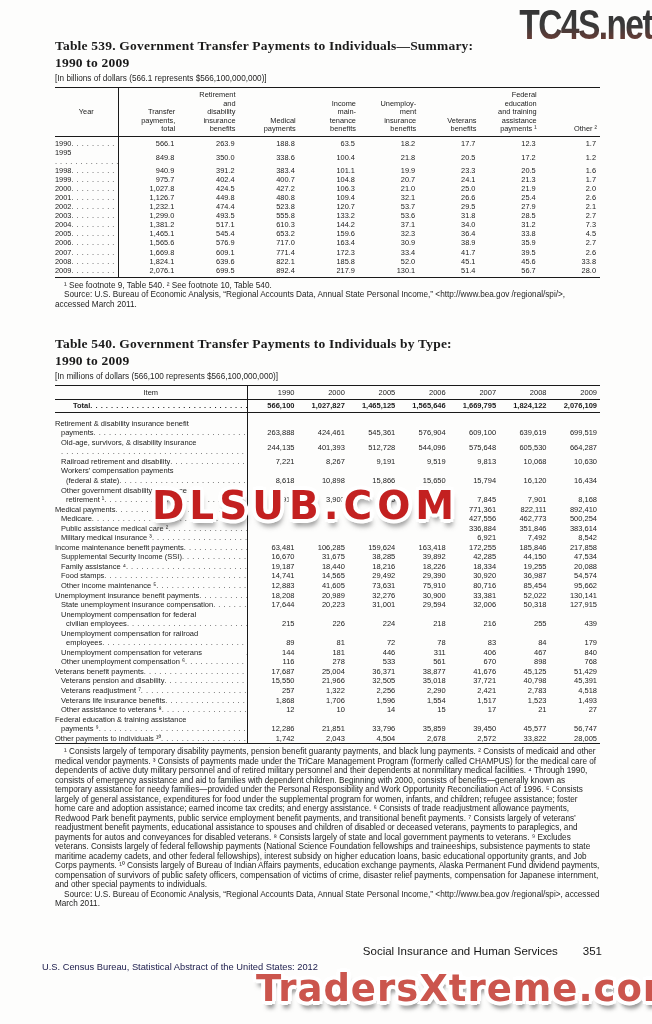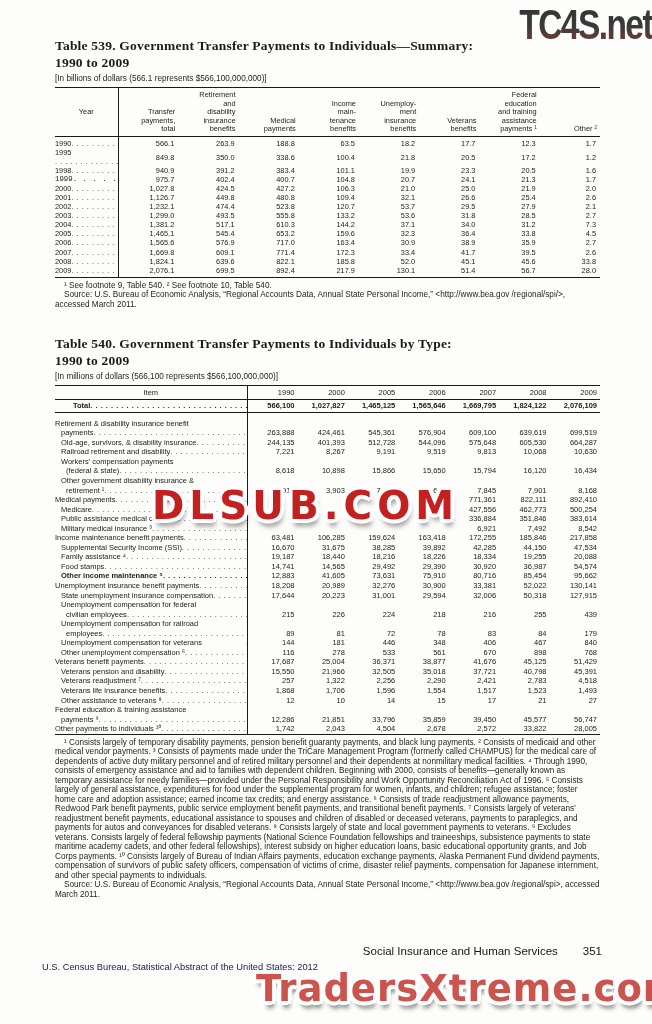--- a/index.html
+++ b/index.html
@@ -166,21 +166,21 @@
             <td class="num">391.2</td>
             <td class="num">383.4</td>
             <td class="num">101.1</td>
             <td class="num">19.9</td>
             <td class="num">23.3</td>
             <td class="num">20.5</td>
             <td class="num">1.6</td>
           </tr>
           <tr>
             <td class="c0">
-              <div class="lead" style="padding-left: 0px; font-family: Liberation Mono, monospace;">
+              <div class="lead" style="padding-left: 0px;">
                 <span class="lbl">1999</span>
                 <span class="dots"></span>
               </div>
             </td>
             <td class="num">975.7</td>
             <td class="num">402.4</td>
             <td class="num">400.7</td>
             <td class="num">104.8</td>
             <td class="num">20.7</td>
             <td class="num">24.1</td>
@@ -427,21 +427,21 @@
             <td class="num">263,888</td>
             <td class="num">424,461</td>
             <td class="num">545,361</td>
             <td class="num">576,904</td>
             <td class="num">609,100</td>
             <td class="num">639,619</td>
             <td class="num">699,519</td>
           </tr>
           <tr>
             <td class="c0">
-              <div class="lead" style="padding-left: 6px;">
+              <div class="lead" style="padding-left: 6px; flex-direction: column;">
                 <span class="lbl">Old-age, survivors, &amp; disability insurance</span>
                 <span class="dots"></span>
               </div>
             </td>
             <td class="num">244,135</td>
             <td class="num">401,393</td>
             <td class="num">512,728</td>
             <td class="num">544,096</td>
             <td class="num">575,648</td>
             <td class="num">605,530</td>
@@ -635,21 +635,21 @@
             <td class="num">14,741</td>
             <td class="num">14,565</td>
             <td class="num">29,492</td>
             <td class="num">29,390</td>
             <td class="num">30,920</td>
             <td class="num">36,987</td>
             <td class="num">54,574</td>
           </tr>
           <tr>
             <td class="c0">
-              <div class="lead" style="padding-left: 6px; font-weight: bold;">
+              <div class="lead" style="padding-left: 6px;">
                 <span class="lbl">Other income maintenance ⁵</span>
                 <span class="dots"></span>
               </div>
             </td>
             <td class="num">12,883</td>
             <td class="num">41,605</td>
             <td class="num">73,631</td>
             <td class="num">75,910</td>
             <td class="num">80,716</td>
             <td class="num">85,454</td>
@@ -746,21 +746,21 @@
           <tr>
             <td class="c0">
               <div class="lead" style="padding-left: 6px; gap: 44px;">
                 <span class="lbl">Unemployment compensation for veterans</span>
                 <span class="dots"></span>
               </div>
             </td>
             <td class="num">144</td>
             <td class="num">181</td>
             <td class="num">446</td>
-            <td class="num">348</td>
+            <td class="num">311</td>
             <td class="num">406</td>
             <td class="num">467</td>
             <td class="num">840</td>
           </tr>
           <tr>
             <td class="c0">
               <div class="lead" style="padding-left: 6px;">
                 <span class="lbl">Other unemployment compensation ⁶</span>
                 <span class="dots"></span>
               </div>

